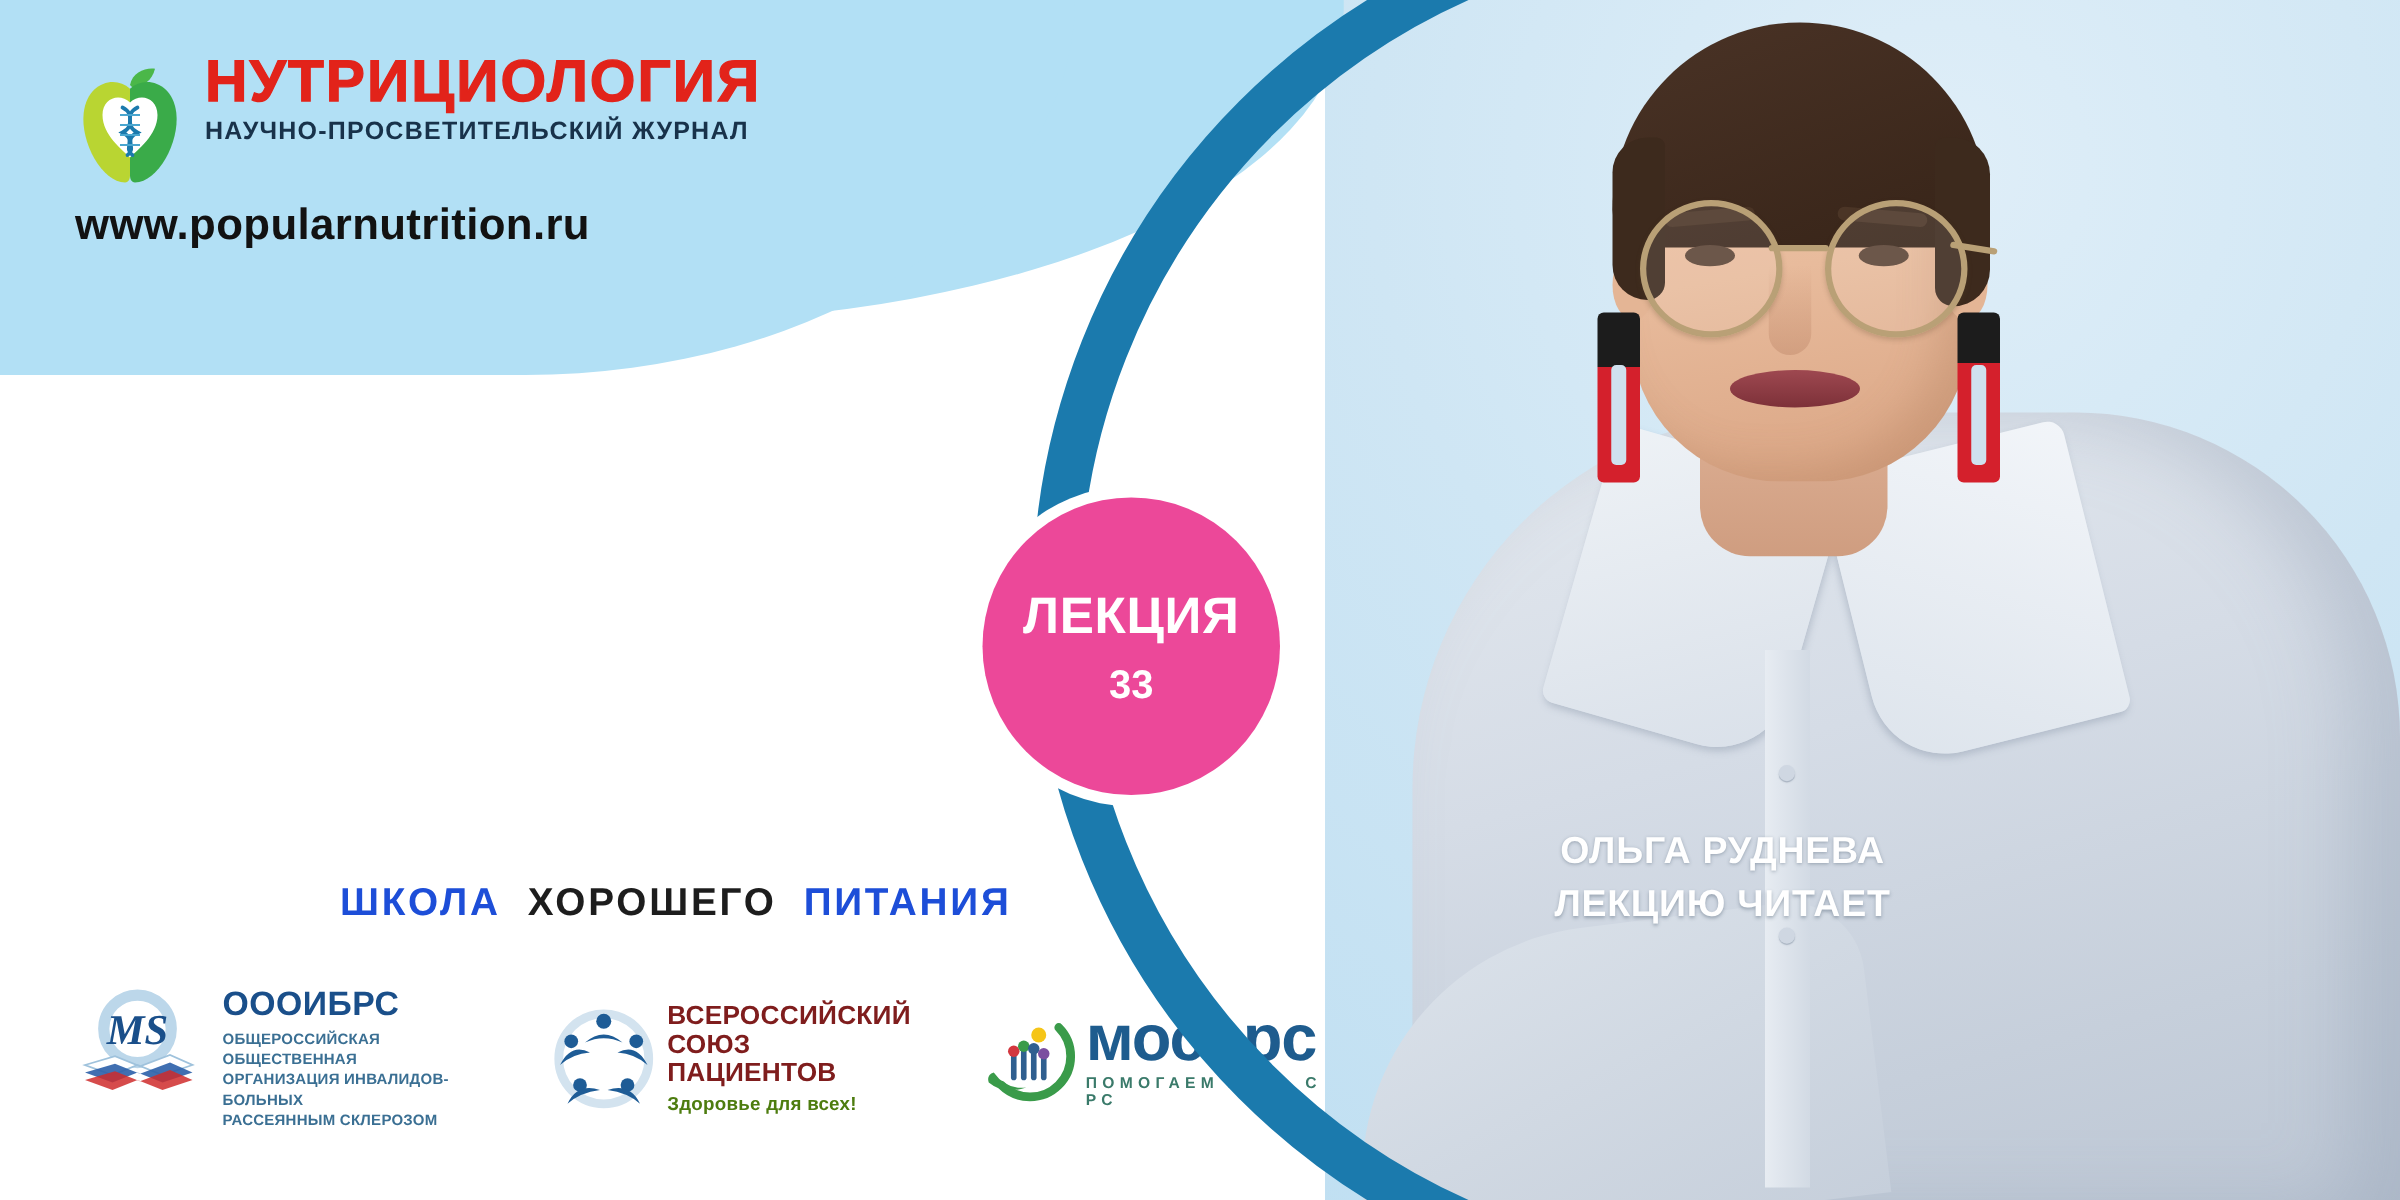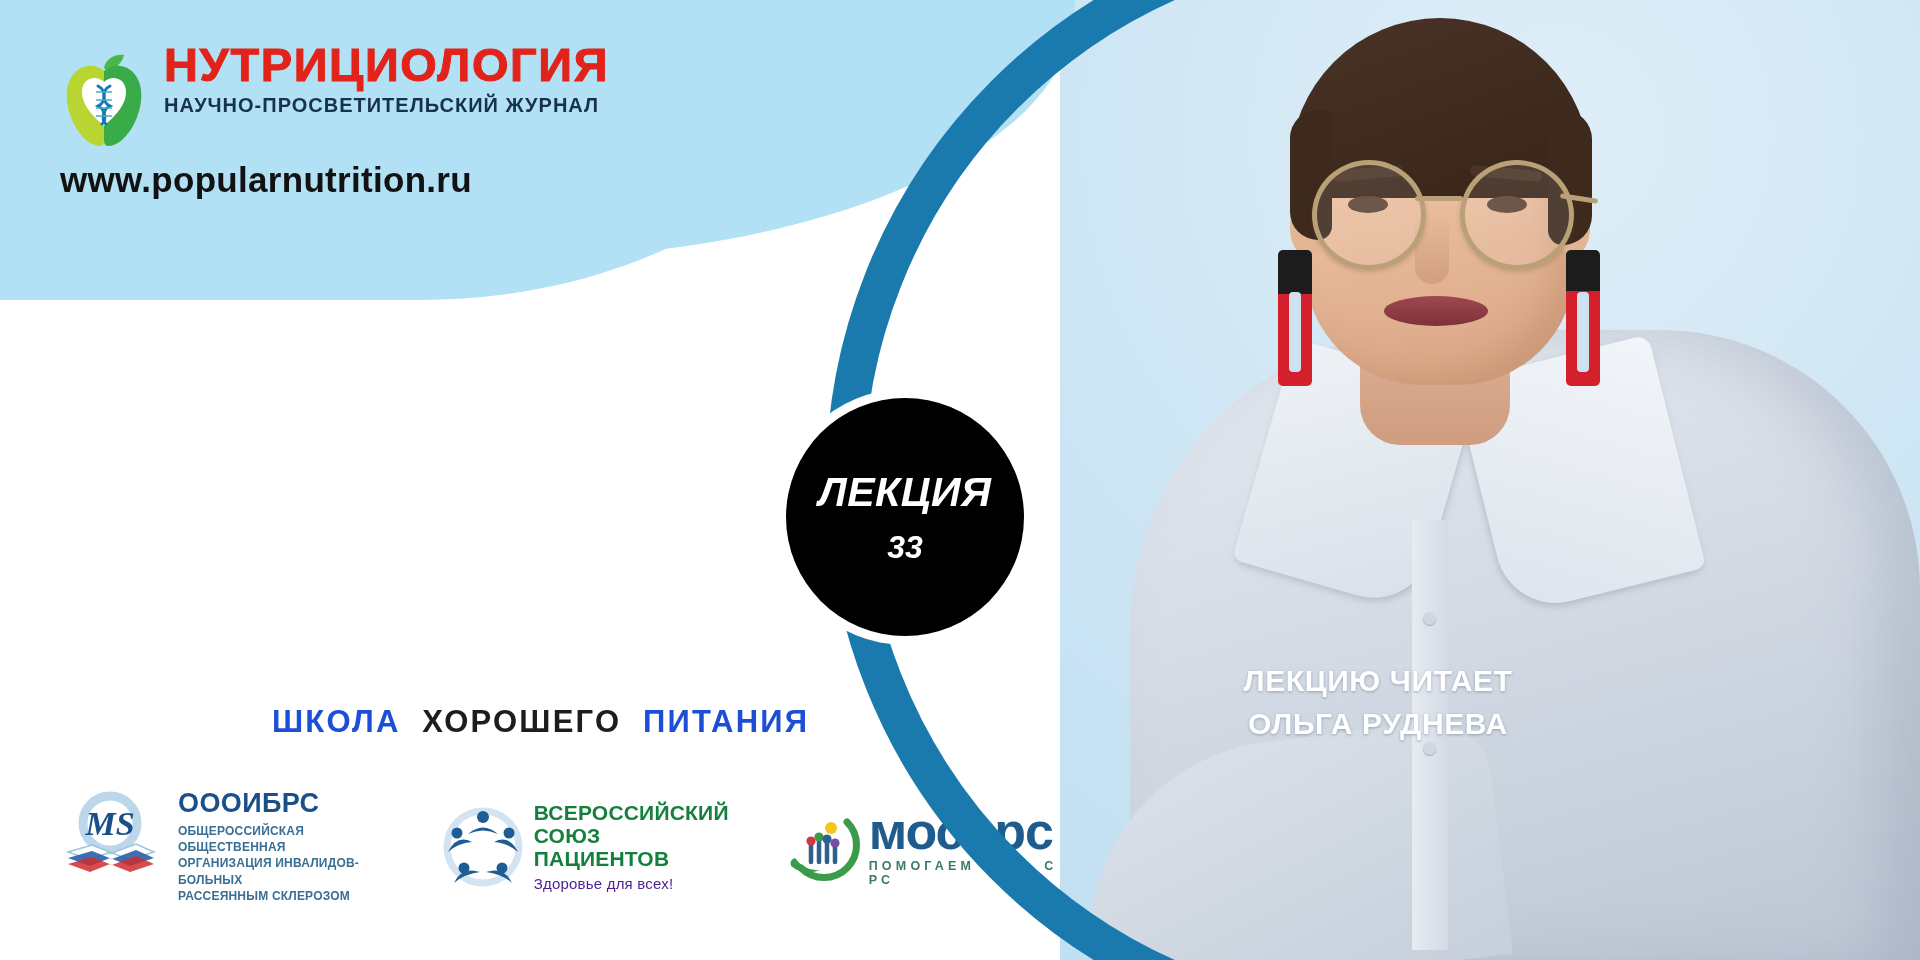--- a/index.html
+++ b/index.html
@@ -74,23 +74,23 @@
   .earring-r{left:606px;background:linear-gradient(180deg,#1c1c1c 0%,#1c1c1c 30%,#d4202c 30%,#d4202c 100%);}
   .earring-hole-l,.earring-hole-r{position:absolute;width:12px;height:80px;
      background:#cfe0ee;border-radius:4px;top:292px;}
   .earring-hole-l{left:329px;} .earring-hole-r{left:617px;}
   .arm{position:absolute;left:120px;top:740px;width:420px;height:240px;
      background:linear-gradient(160deg,#dbe2ea,#c6cfdb);
      border-radius:200px 60px 0 0;transform:rotate(-7deg);}
 
   
   .badge{position:absolute;left:786px;top:398px;width:238px;height:238px;
-     border-radius:50%;background:#000000;display:flex;flex-direction:column;
+     border-radius:50%;background:#ec4899;display:flex;flex-direction:column;
      align-items:center;justify-content:center;color:#fff;z-index:40;
-     box-shadow:0 0 0 0 rgba(0,0,0,0);font-style:italic;}
+     box-shadow:0 0 0 0 rgba(0,0,0,0);}
   .badge-label{font-size:41px;font-weight:700;letter-spacing:.5px;line-height:1;}
   .badge-num{font-size:32px;font-weight:700;margin-top:18px;line-height:1;}
 
   
   .presenter{position:absolute;left:1128px;top:660px;width:500px;text-align:center;
      color:#fff;font-weight:700;font-size:30px;line-height:1.42;letter-spacing:.6px;
      z-index:45;text-shadow:0 1px 3px rgba(40,60,80,.35);}
 
   
   .hdr-panel{position:absolute;left:0;top:0;width:1075px;height:258px;
@@ -126,22 +126,22 @@
      display:flex;align-items:center;}
   .p1{display:flex;align-items:flex-start;width:330px;}
   .p2{display:flex;align-items:center;width:290px;margin-left:72px;}
   .p3{display:flex;align-items:center;margin-left:56px;}
   .ms-mark{width:100px;height:86px;position:relative;flex:none;}
   .p1-txt{margin-left:18px;}
   .p1-title{font-size:27px;font-weight:800;color:#1a4f8a;letter-spacing:.4px;line-height:1;}
   .p1-sub{font-size:12px;font-weight:700;color:#3a6f93;line-height:1.34;margin-top:6px;letter-spacing:.2px;}
   .vsp-mark{width:86px;height:86px;flex:none;}
   .p2-txt{margin-left:8px;}
-  .p2-l1,.p2-l2{font-size:21px;font-weight:800;color:#15803d;line-height:1.08;letter-spacing:.2px;}
-  .p2-l3{font-size:15px;font-weight:400;color:#4c1d95;margin-top:4px;letter-spacing:.2px;}
+  .p2-l1,.p2-l2{font-size:21px;font-weight:800;color:#7f1d1d;line-height:1.08;letter-spacing:.2px;}
+  .p2-l3{font-size:15px;font-weight:700;color:#4d7c0f;margin-top:4px;letter-spacing:.2px;}
   .mos-mark{width:78px;height:78px;flex:none;}
   .p3-txt{margin-left:6px;}
   .p3-l1{font-size:52px;font-weight:700;color:#1e5c8e;line-height:.95;letter-spacing:-1px;}
   .p3-l2{font-size:12.5px;font-weight:700;color:#3a7a6a;letter-spacing:4.2px;margin-top:2px;}
   .white-base{position:absolute;left:0;top:0;width:1060px;height:960px;background:#fff;z-index:1;}
 </style>
 </head>
 <body>
 
 <div id="stage">
@@ -192,22 +192,22 @@
     <path d="M 1390 -65
              A 505 505 0 1 0 1390 1025" fill="none" stroke="#1b7aad" stroke-width="38" mask="url(#ringmask)"></path>
   </svg>
 
   <div class="badge">
     <div class="badge-label">ЛЕКЦИЯ</div>
     <div class="badge-num">33</div>
   </div>
 
   <div class="presenter">
+    <div>ОЛЬГА РУДНЕВА</div>
     <div>ЛЕКЦИЮ ЧИТАЕТ</div>
-    <div>ОЛЬГА РУДНЕВА</div>
   </div>
 
   <div class="hdr-panel"></div>
   <div class="hdr-panel2"></div>
 
   <div class="logo">
     <div class="apple">
       <svg viewBox="0 0 92 96" width="92" height="96">
         <path d="M46 14 C48 4 58 0 66 1 C64 10 56 16 48 16 Z" fill="#4bb749"></path>
         <path d="M46 17 C34 6 12 12 9 36 C6 60 24 92 42 92 C45 92 46 89 46 86 Z" fill="#b9d532"></path>

